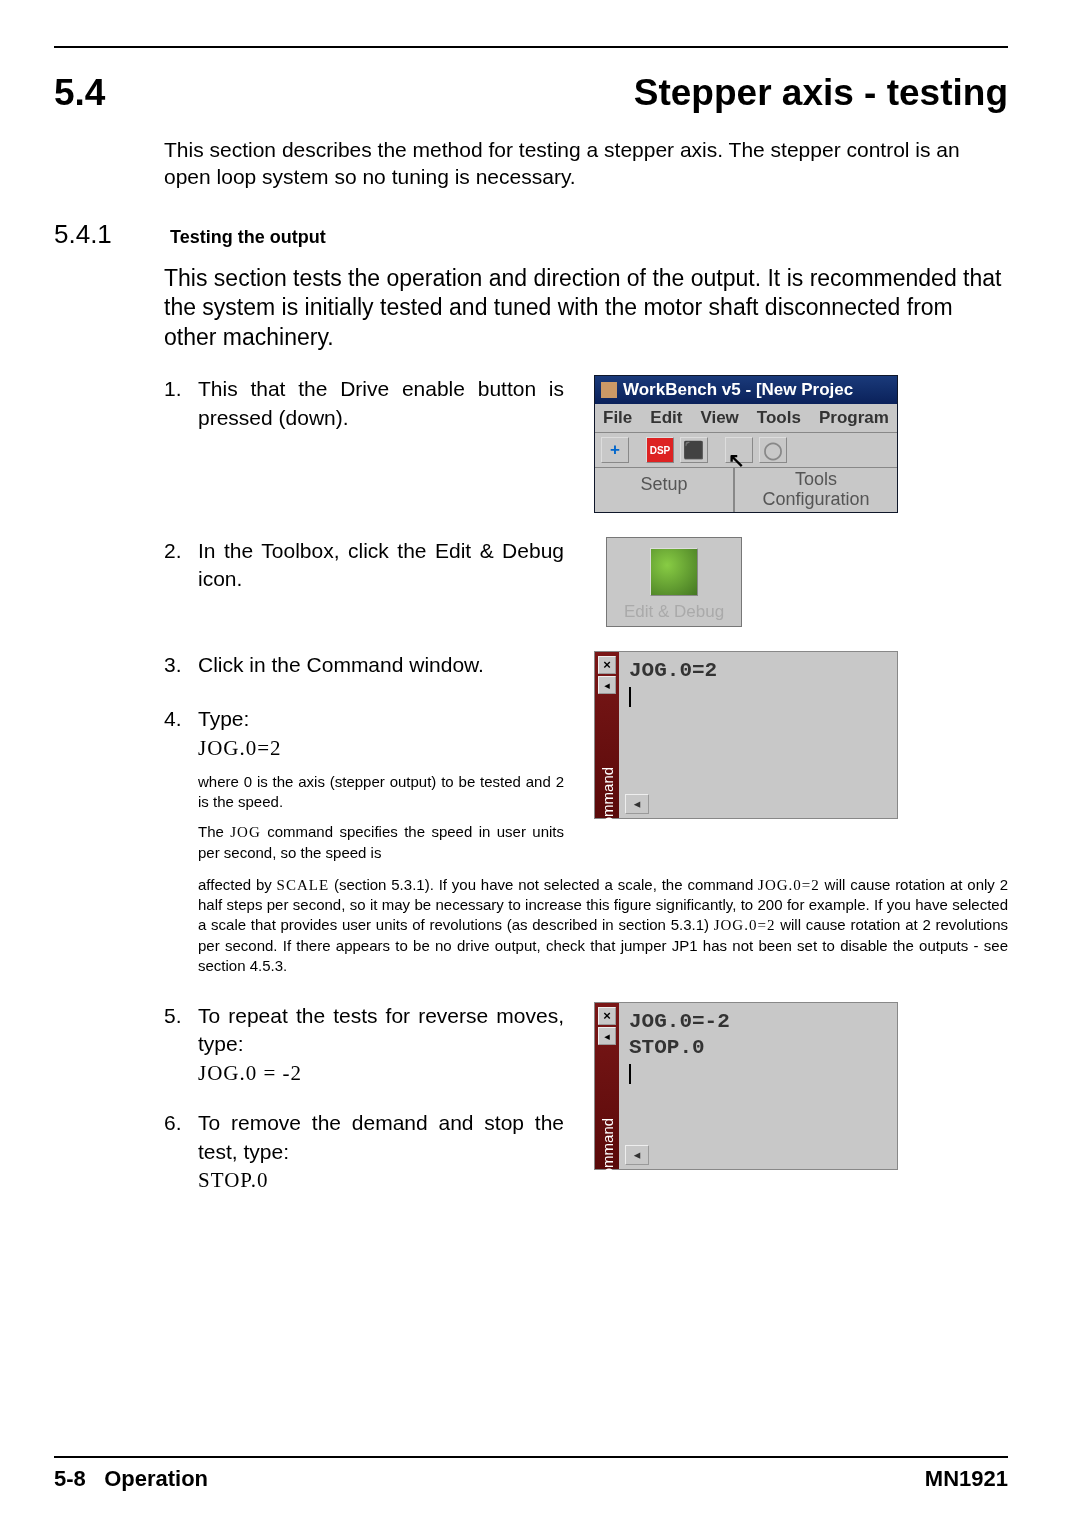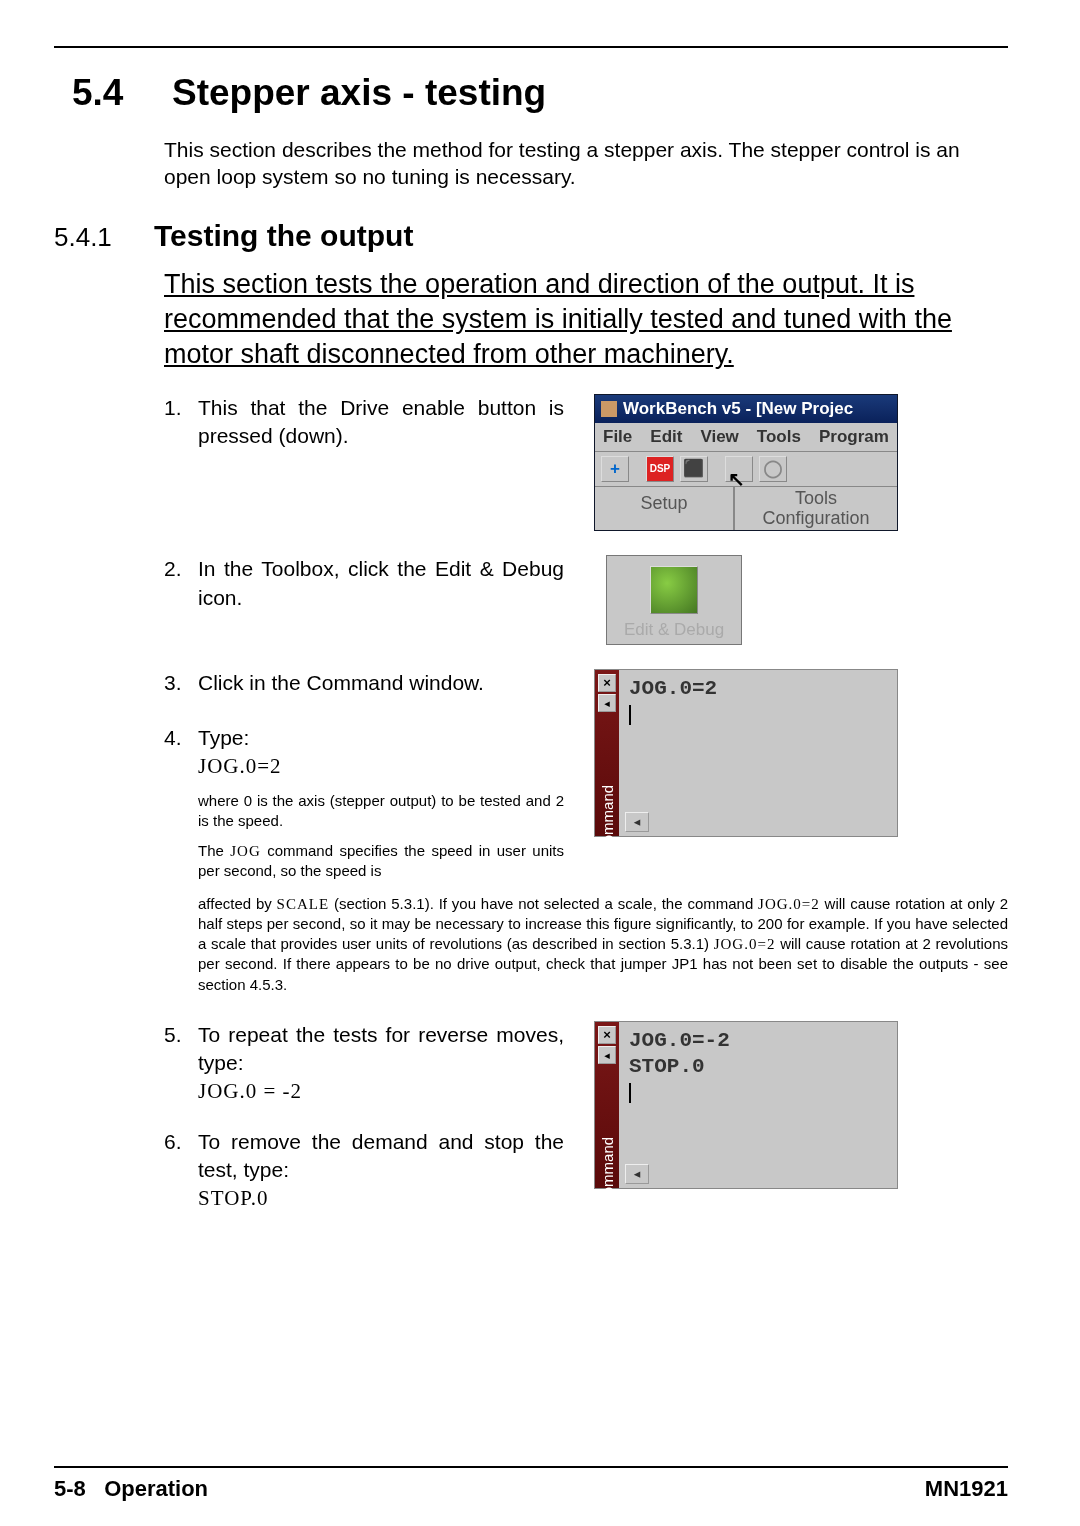--- a/index.html
+++ b/index.html
@@ -6,28 +6,28 @@
     body {
       width: 1080px;
       height: 1526px;
       background: #fff;
       font-family: Arial, Helvetica, sans-serif;
       color: #000;
       padding: 46px 72px 36px 40px;
       position: relative;
     }
     .hr { border: none; border-top: 2px solid #000; margin-bottom: 24px; margin-left: 14px; }
-    .section-row { display: flex; align-items: baseline; margin-left: 32px; margin-bottom: 22px; }
+    .section-row { display: flex; align-items: baseline; margin-left: 14px; margin-bottom: 22px; justify-content: space-between; }
     .section-num { font-size: 37px; font-weight: bold; width: 100px; }
     .section-title { font-size: 37px; font-weight: bold; }
     .intro { margin-left: 124px; font-size: 21px; line-height: 1.3; margin-bottom: 28px; }
     .subsection-row { display: flex; align-items: baseline; margin-left: 14px; margin-bottom: 14px; }
     .subsection-num { font-size: 26px; font-weight: normal; width: 100px; }
-    .subsection-title { font-size: 30px; font-weight: bold; }
-    .subintro { margin-left: 124px; font-size: 27px; line-height: 1.3; margin-bottom: 22px; text-decoration: underline; }
+    .subsection-title { font-size: 18px; font-weight: bold; margin-left: 16px; }
+    .subintro { margin-left: 124px; font-size: 23px; line-height: 1.3; margin-bottom: 22px; }
     .content-area { margin-left: 124px; position: relative; }
     .step-with-fig { display: flex; align-items: flex-start; gap: 30px; margin-bottom: 24px; }
     .step-left { flex: 0 0 400px; }
     .step-full { width: 100%; }
     .ol-row { display: flex; font-size: 21px; line-height: 1.35; }
     .ol-num { flex: 0 0 34px; text-align: left; }
     .ol-body { flex: 1; text-align: justify; }
     .code { font-family: "Times New Roman", serif; letter-spacing: 1px; }
     .subtext { font-size: 15px; line-height: 1.35; margin-left: 34px; margin-top: 10px; text-align: justify; }
     .subtext-tight { font-size: 21px; line-height: 1.35; margin-left: 34px; }
@@ -53,21 +53,21 @@
     
     .cmd { width: 304px; height: 168px; background: #c8c8c8; border: 1px solid #888; position: relative; display: flex; }
     .cmd-side { width: 24px; background: linear-gradient(#7a1717,#5a0a0a); position: relative; }
     .cmd-side-text { position: absolute; bottom: 8px; left: 50%; transform: translateX(-50%) rotate(-90deg); transform-origin: center; color: #fff; font-size: 15px; white-space: nowrap; }
     .cmd-close { width: 18px; height: 18px; background: #c8c8c8; border: 1px outset #eee; position: absolute; top: 4px; left: 3px; font-size: 13px; text-align: center; line-height: 16px; font-weight: bold; color: #000; }
     .cmd-pin { width: 18px; height: 18px; background: #c8c8c8; border: 1px outset #eee; position: absolute; top: 24px; left: 3px; font-size: 11px; text-align: center; line-height: 16px; }
     .cmd-body { flex: 1; padding: 6px 10px; font-family: "Courier New", monospace; font-size: 21px; font-weight: bold; color: #333; line-height: 1.25; white-space: pre; }
     .cmd-body .cursor { display: inline-block; width: 1px; height: 20px; border-left: 2px solid #000; vertical-align: middle; }
     .cmd-scroll { position: absolute; bottom: 4px; left: 30px; width: 24px; height: 20px; background: #c8c8c8; border: 1px outset #eee; text-align: center; font-size: 13px; line-height: 18px; color: #333; }
     
-    .footer { position: absolute; bottom: 24px; left: 54px; right: 72px; }
+    .footer { position: absolute; bottom: 34px; left: 54px; right: 72px; }
     .footer-hr { border: none; border-top: 2px solid #000; margin-bottom: 8px; }
     .footer-row { display: flex; justify-content: space-between; font-size: 22px; font-weight: bold; }
   </style>
 </head>
 <body>
 
 <hr class="hr">
 
 <div class="section-row">
   <div class="section-num">5.4</div>

